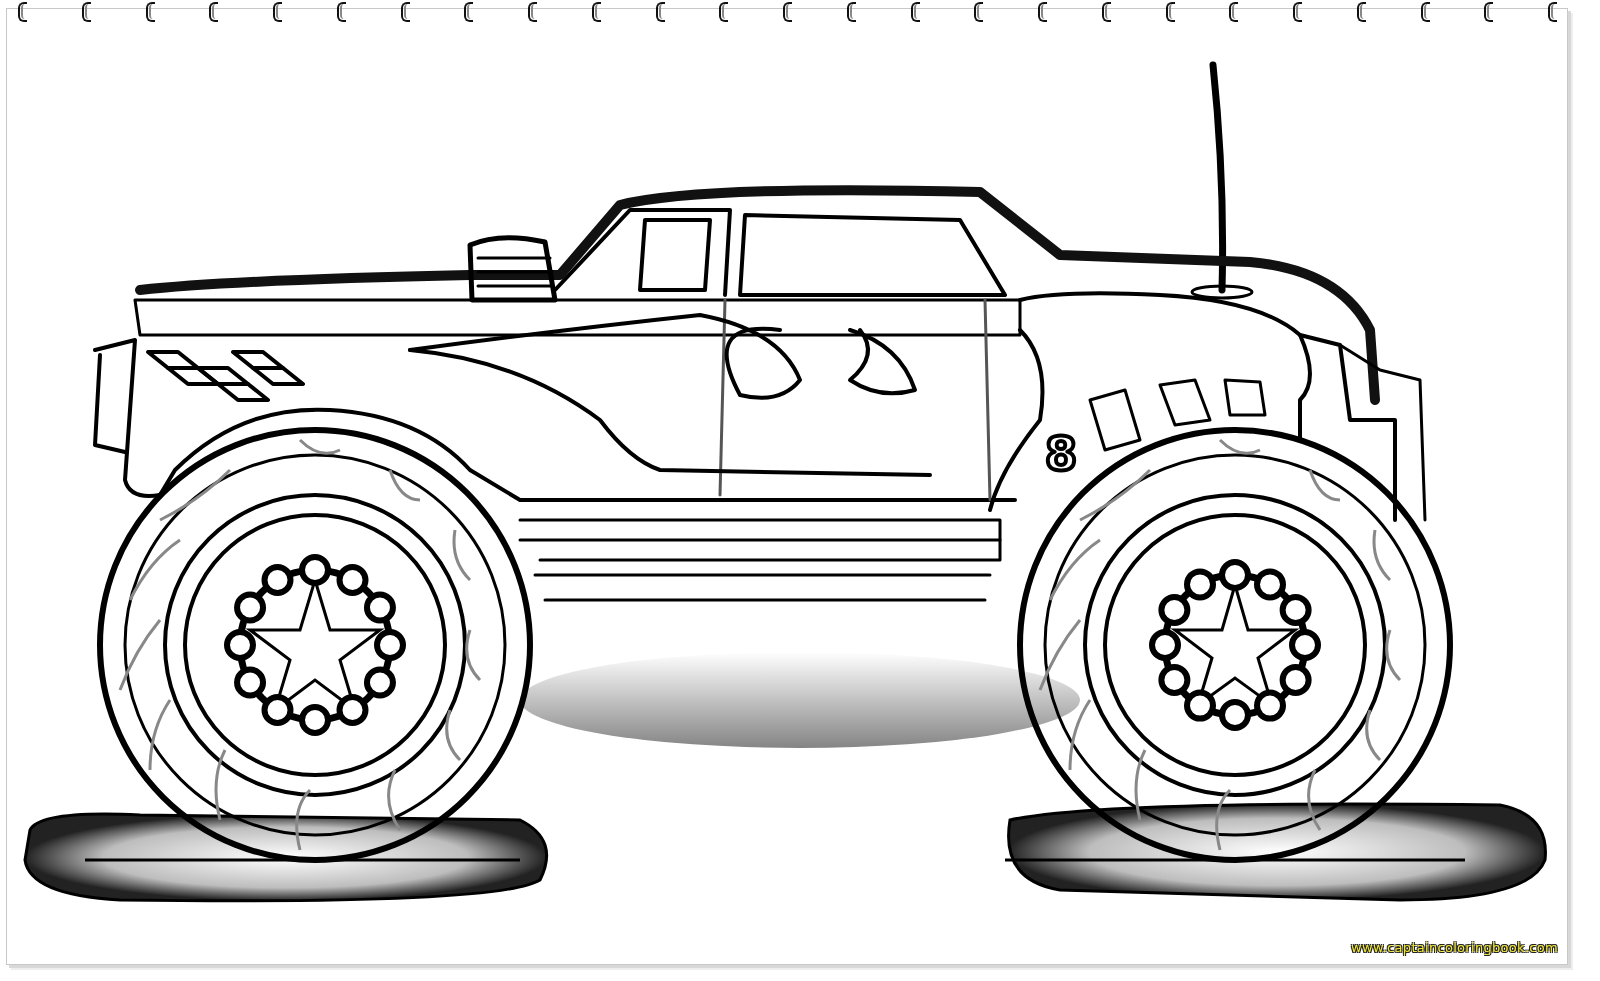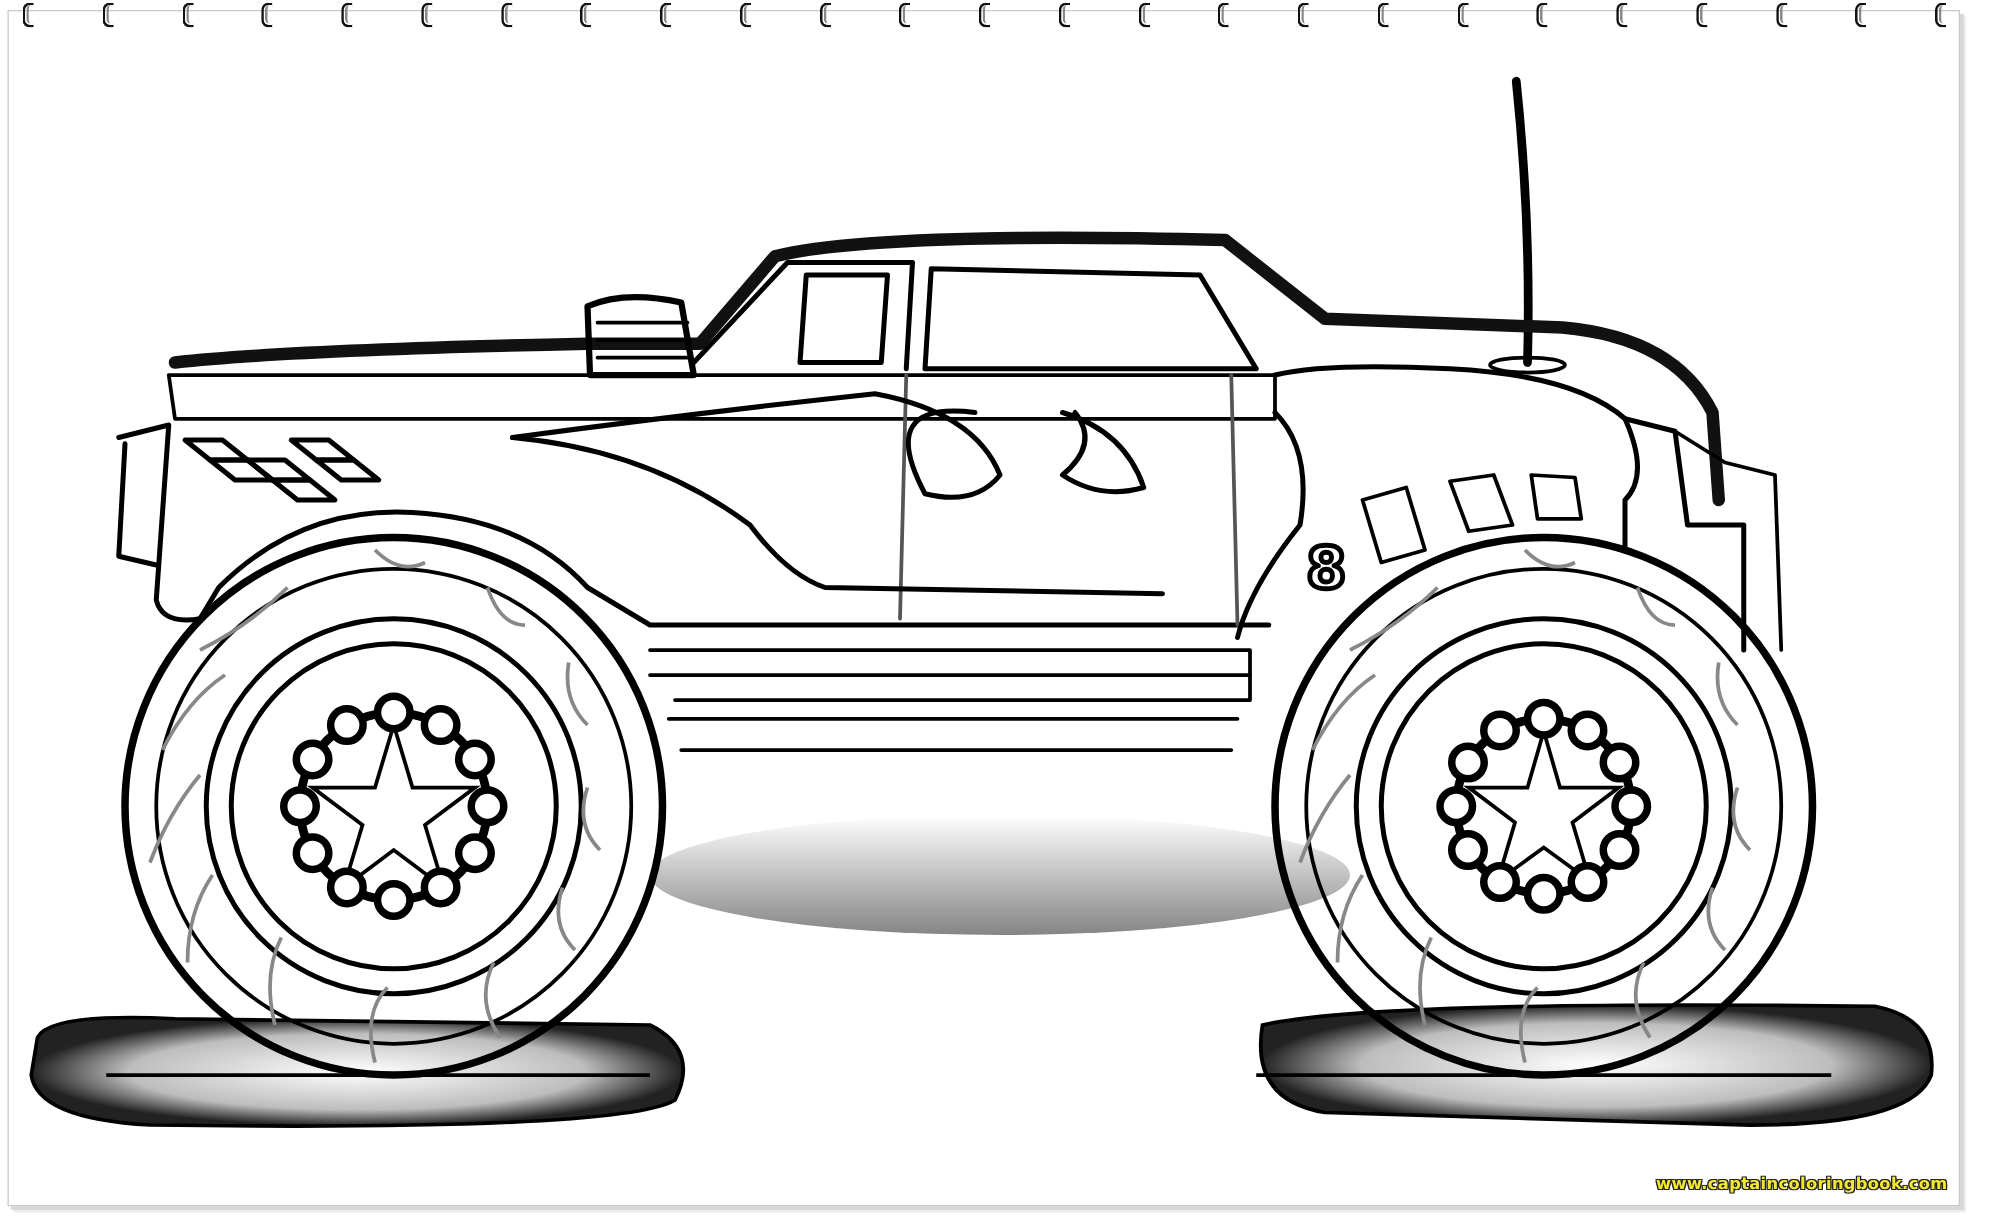--- a/index.html
+++ b/index.html
@@ -15,21 +15,21 @@
     content: ""; position: absolute; left: 0; top: 2px; width: 7px; height: 16px;
     border: 2px solid #111; border-right: none; border-radius: 6px 0 0 6px;
   }
   .ring::after {
     content: ""; position: absolute; left: 3px; top: 4px; width: 5px; height: 15px;
     border-left: 2px solid #888; border-radius: 4px 0 0 4px;
   }
   .art { position: absolute; left: 0; top: 0; }
   .watermark {
     position: absolute; right: 42px; bottom: 26px;
-    font-family: "DejaVu Sans", sans-serif; font-weight: bold; font-size: 13px;
+    font-family: "DejaVu Sans", sans-serif; font-weight: normal; font-size: 13px;
     color: #f2e830; letter-spacing: 0.3px;
     text-shadow: -1px -1px 0 #222, 1px -1px 0 #222, -1px 1px 0 #222, 1px 1px 0 #222;
   }
 </style>
 </head>
 <body>
 
 <div class="page"></div>
 <div class="rings" id="rings">
     <div class="ring"></div>

